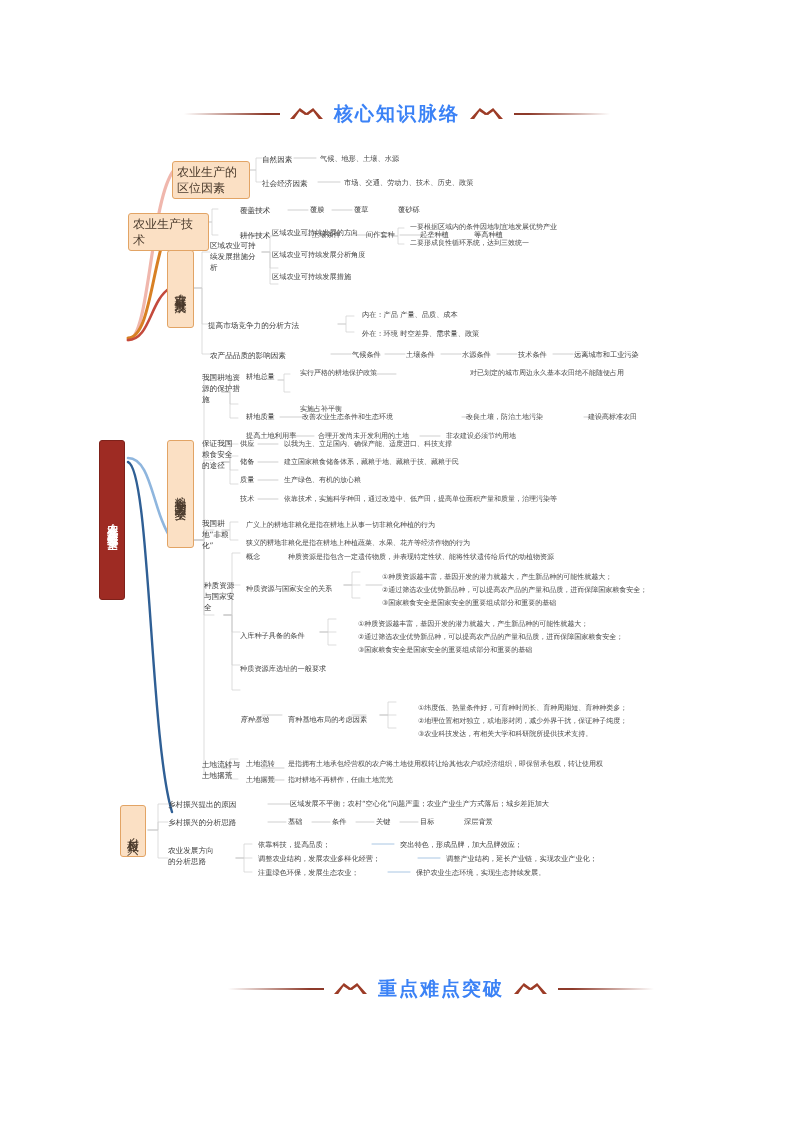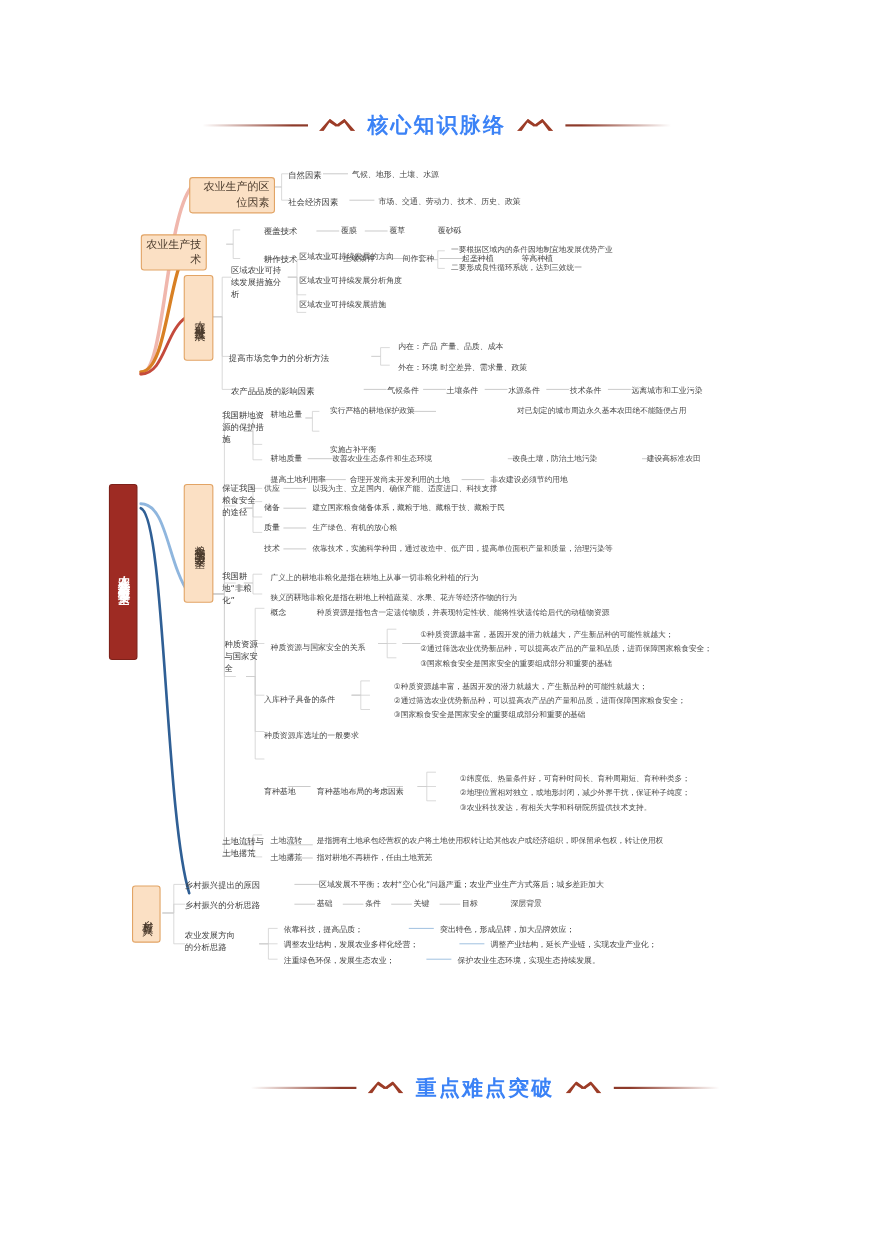--- a/index.html
+++ b/index.html
@@ -41,22 +41,22 @@
     color:#ffffff;font-weight:bold;font-size:11px;line-height:1.22;
     letter-spacing:0;text-align:center;padding:6px 0 0 0;box-sizing:border-box;
     writing-mode:vertical-rl;text-orientation:upright;
     display:flex;align-items:center;justify-content:center;
   }
   .root span{writing-mode:vertical-rl;text-orientation:upright;letter-spacing:2px;}
 
   
   .b1{
     position:absolute;background:#fbe0c4;border:1px solid #e2a465;border-radius:3px;
-    color:#4a3a2c;font-size:10px;line-height:1.35;padding:2px 4px;box-sizing:border-box;
-    text-align:right;
+    color:#4a3a2c;font-size:12px;line-height:1.35;padding:2px 4px;box-sizing:border-box;
+    text-align:left;
   }
   .b1.vert{writing-mode:vertical-rl;text-orientation:upright;letter-spacing:1.5px;
     display:flex;align-items:center;justify-content:center;padding:4px 2px;}
 
   .l2{font-size:7.6px;color:#3e3e3e;}
   .l3{font-size:7.2px;color:#454545;}
   .l4{font-size:7px;color:#4a4a4a;}
 </style>
 </head>
 <body>
@@ -165,21 +165,21 @@
     <div class="root">
       <span>农业生产与粮食安全</span>
     </div>
 
     <div class="b1" style="left:172px;top:21px;width:78px;">农业生产的区位因素</div>
     <div class="node l2" style="left:262px;top:14px;">自然因素</div>
     <div class="node l3" style="left:320px;top:14px;">气候、地形、土壤、水源</div>
     <div class="node l2" style="left:262px;top:38px;">社会经济因素</div>
     <div class="node l3" style="left:344px;top:38px;">市场、交通、劳动力、技术、历史、政策</div>
 
-    <div class="b1" style="left:128px;top:73px;width:60px;">农业生产技术</div>
+    <div class="b1" style="left:128px;top:73px;width:81px;">农业生产技术</div>
     <div class="node l2" style="left:240px;top:65px;">覆盖技术</div>
     <div class="node l3" style="left:310px;top:65px;">覆膜</div>
     <div class="node l3" style="left:354px;top:65px;">覆草</div>
     <div class="node l3" style="left:398px;top:65px;">覆砂砾</div>
     <div class="node l2" style="left:240px;top:90px;">耕作技术</div>
     <div class="node l3" style="left:312px;top:90px;">土壤条件</div>
     <div class="node l3" style="left:366px;top:90px;">间作套种</div>
     <div class="node l3" style="left:420px;top:90px;">起垄种植</div>
     <div class="node l3" style="left:474px;top:90px;">等高种植</div>
 
@@ -241,21 +241,21 @@
     <div class="node l4" style="left:382px;top:445px;">②通过筛选农业优势新品种，可以提高农产品的产量和品质，进而保障国家粮食安全；</div>
     <div class="node l4" style="left:382px;top:458px;">③国家粮食安全是国家安全的重要组成部分和重要的基础</div>
 
     <div class="node l3" style="left:240px;top:491px;">入库种子具备的条件</div>
     <div class="node l4" style="left:358px;top:479px;">①种质资源越丰富，基因开发的潜力就越大，产生新品种的可能性就越大；</div>
     <div class="node l4" style="left:358px;top:492px;">②通过筛选农业优势新品种，可以提高农产品的产量和品质，进而保障国家粮食安全；</div>
     <div class="node l4" style="left:358px;top:505px;">③国家粮食安全是国家安全的重要组成部分和重要的基础</div>
 
     <div class="node l3" style="left:240px;top:524px;">种质资源库选址的一般要求</div>
 
-    <div class="node l3" style="left:240px;top:575px;">育种基地</div>
+    <div class="node l3" style="left:240px;top:575px;font-style:italic;">育种基地</div>
     <div class="node l3" style="left:288px;top:575px;">育种基地布局的考虑因素</div>
     <div class="node l4" style="left:418px;top:563px;">①纬度低、热量条件好，可育种时间长、育种周期短、育种种类多；</div>
     <div class="node l4" style="left:418px;top:576px;">②地理位置相对独立，或地形封闭，减少外界干扰，保证种子纯度；</div>
     <div class="node l4" style="left:418px;top:589px;">③农业科技发达，有相关大学和科研院所提供技术支持。</div>
 
     <div class="node l2 wrap" style="left:202px;top:619px;width:40px;">土地流转与土地撂荒</div>
     <div class="node l3" style="left:246px;top:619px;">土地流转</div>
     <div class="node l4" style="left:288px;top:619px;">是指拥有土地承包经营权的农户将土地使用权转让给其他农户或经济组织，即保留承包权，转让使用权</div>
     <div class="node l3" style="left:246px;top:635px;">土地撂荒</div>
     <div class="node l4" style="left:288px;top:635px;">指对耕地不再耕作，任由土地荒芜</div>

